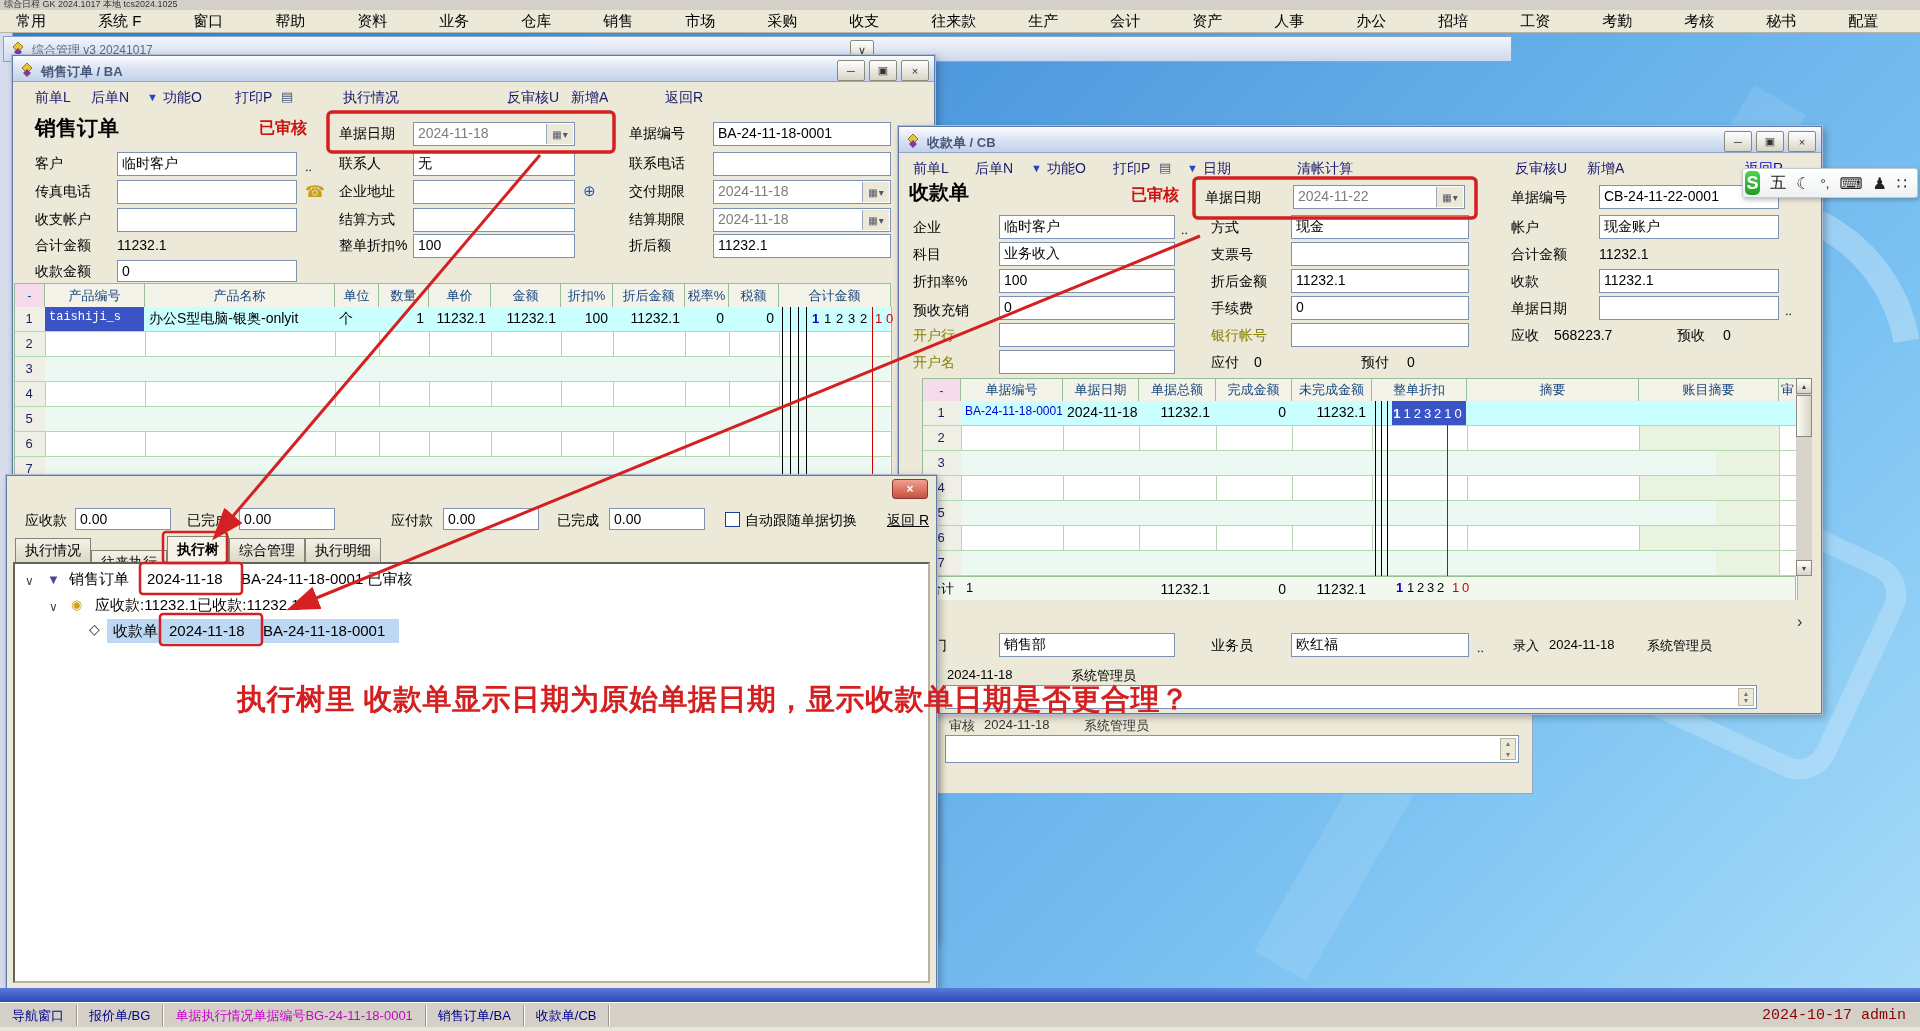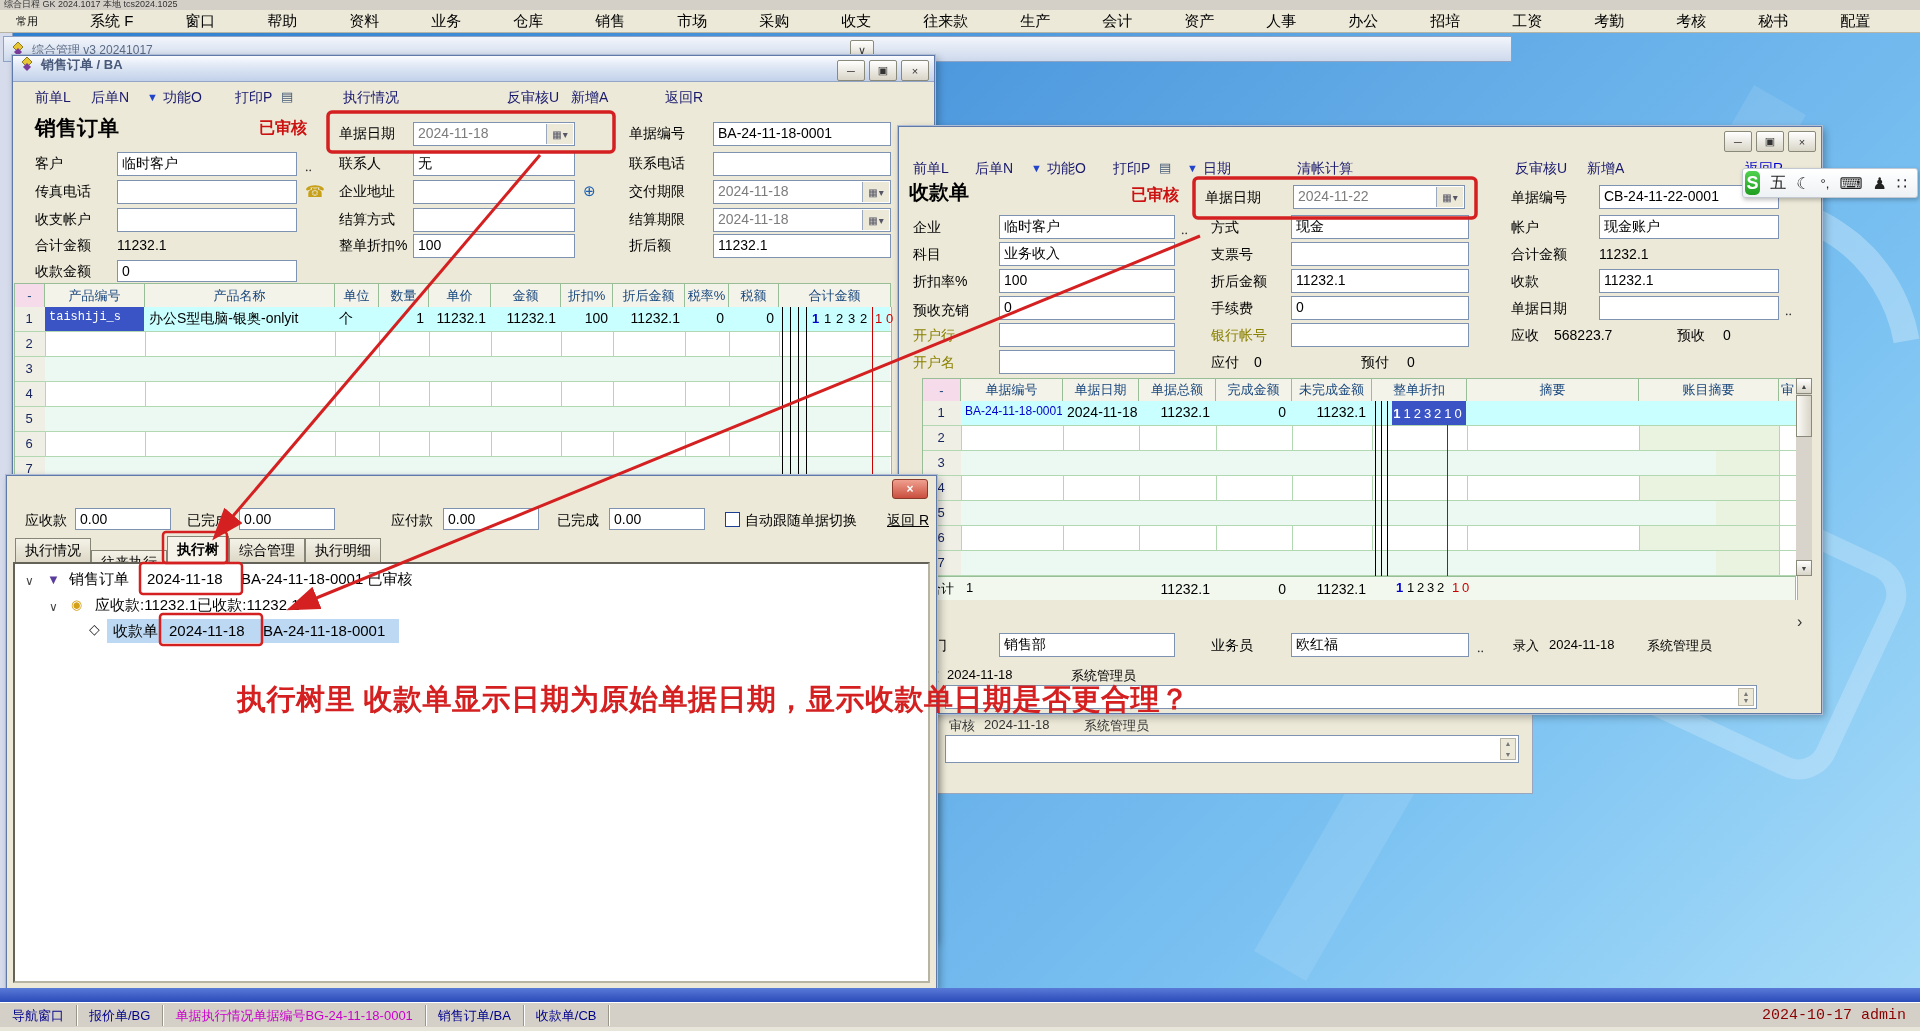--- a/index.html
+++ b/index.html
@@ -3,21 +3,21 @@
 <meta charset="utf-8">
 <style>
   html,body{margin:0;padding:0}
   body{width:1920px;height:1031px;position:relative;overflow:hidden;
        font-family:"Liberation Sans",sans-serif;background:#d4d0c8;font-size:14px}
   .abs{position:absolute}
   
   .win{position:absolute;background:#ece9d8;border:1px solid #5f7aa8;outline:1px solid #aebcd6;
        box-shadow:3px 3px 8px rgba(0,0,0,.3)}
   .tbar{position:absolute;left:0;right:0;top:0;background:linear-gradient(#fbfcfe,#dde6f4 45%,#c2d1ea);
-        border-bottom:1px solid #93a6c8;display:flex;align-items:flex-start;padding:0 6px;box-sizing:border-box}
+        border-bottom:1px solid #93a6c8;display:flex;align-items:flex-end;padding:0 6px;box-sizing:border-box}
   .tbar .t{font-size:13px;font-weight:bold;color:#49597a;white-space:nowrap}
   .wbtns{position:absolute;display:flex;gap:4px}
   .wb{width:26px;height:19px;background:linear-gradient(#ffffff,#d9d5c7);border:1px solid #8a8a7a;
       border-radius:2px;font-size:11px;display:flex;align-items:center;justify-content:center;color:#333;cursor:default}
   .tlink{position:absolute;font-size:14px;color:#19196e;white-space:nowrap}
   .blue{color:#0000cc}
   .lbl{position:absolute;font-size:14px;color:#000;white-space:nowrap}
   .olive{color:#8a8000}
   .inp{position:absolute;background:#fff;border:1px solid #7e92b2;box-sizing:border-box;font-size:14px;
        padding:2px 4px;color:#000;overflow:hidden;white-space:nowrap}
@@ -61,21 +61,21 @@
   .tb-item{font-size:13px;color:#00008b;padding:0 12px;white-space:nowrap;display:flex;align-items:center}
   .tb-sep{width:1px;background:#9a968a;margin:2px 0;box-shadow:1px 0 0 #fff}
   svg.overlay{position:absolute;left:0;top:0;pointer-events:none}
 </style>
 </head>
 <body>
 
 <div class="abs" style="left:0;top:0;width:1920px;height:10px;background:#d4d0c8;overflow:hidden;font-size:9px;color:#333;line-height:9px;padding-left:4px">综合日程 GK 2024.1017  本地 tcs2024.1025</div>
 
 <div class="abs" style="left:0;top:10px;width:1920px;height:23px;background:#ece9d8;border-bottom:1px solid #b8b4a4;display:flex;align-items:center;gap:52px;padding-left:16px;box-sizing:border-box">
-  <span style="font-size:11px">常用</span>
+  <span style="font-size:15px">常用</span>
   <span style="font-size:15px">系统 F</span>
   <span style="font-size:15px">窗口</span>
   <span style="font-size:15px">帮助</span>
   <span style="font-size:15px">资料</span>
   <span style="font-size:15px">业务</span>
   <span style="font-size:15px">仓库</span>
   <span style="font-size:15px">销售</span>
   <span style="font-size:15px">市场</span>
   <span style="font-size:15px">采购</span>
   <span style="font-size:15px">收支</span>
@@ -275,20 +275,29 @@
 </div>
 <span class="dg dg-b" style="left:810px;top:311px;z-index:5">1</span>
 <span class="dg" style="left:822px;top:311px;z-index:5">1</span>
 <span class="dg" style="left:834px;top:311px;z-index:5">2</span>
 <span class="dg" style="left:846px;top:311px;z-index:5">3</span>
 <span class="dg" style="left:858px;top:311px;z-index:5">2</span>
 <span class="dg dg-r" style="left:873px;top:311px;z-index:5">1</span>
 <span class="dg dg-r" style="left:884px;top:311px;z-index:5">0</span>
 
 <div class="win" style="left:898px;top:126px;width:922px;height:586px;z-index:10">
+  <div class="tbar" style="height:26px">
+    <span style="margin-right:6px">
+      <svg width="16" height="16">
+          <path d="M8 1 L13 6 L8 11 L3 6 Z" fill="#e8c532" stroke="#8a7a20"></path>
+          <path d="M8 7 L12 11 L8 15 L4 11 Z" fill="#7a3c9c"></path>
+        </svg>
+    </span>
+    <span class="t">收款单 / CB</span>
+  </div>
   <div class="wbtns" style="right:5px;top:4px">
     <div class="wb">─</div>
     <div class="wb">▣</div>
     <div class="wb">×</div>
   </div>
 
   <span class="tlink" style="left:14px;top:33px">前单L</span>
   <span class="tlink" style="left:76px;top:33px">后单N</span>
   <span class="tlink funcarrow" style="left:132px;top:35px">▼</span>
   <span class="tlink" style="left:148px;top:33px">功能O</span>

